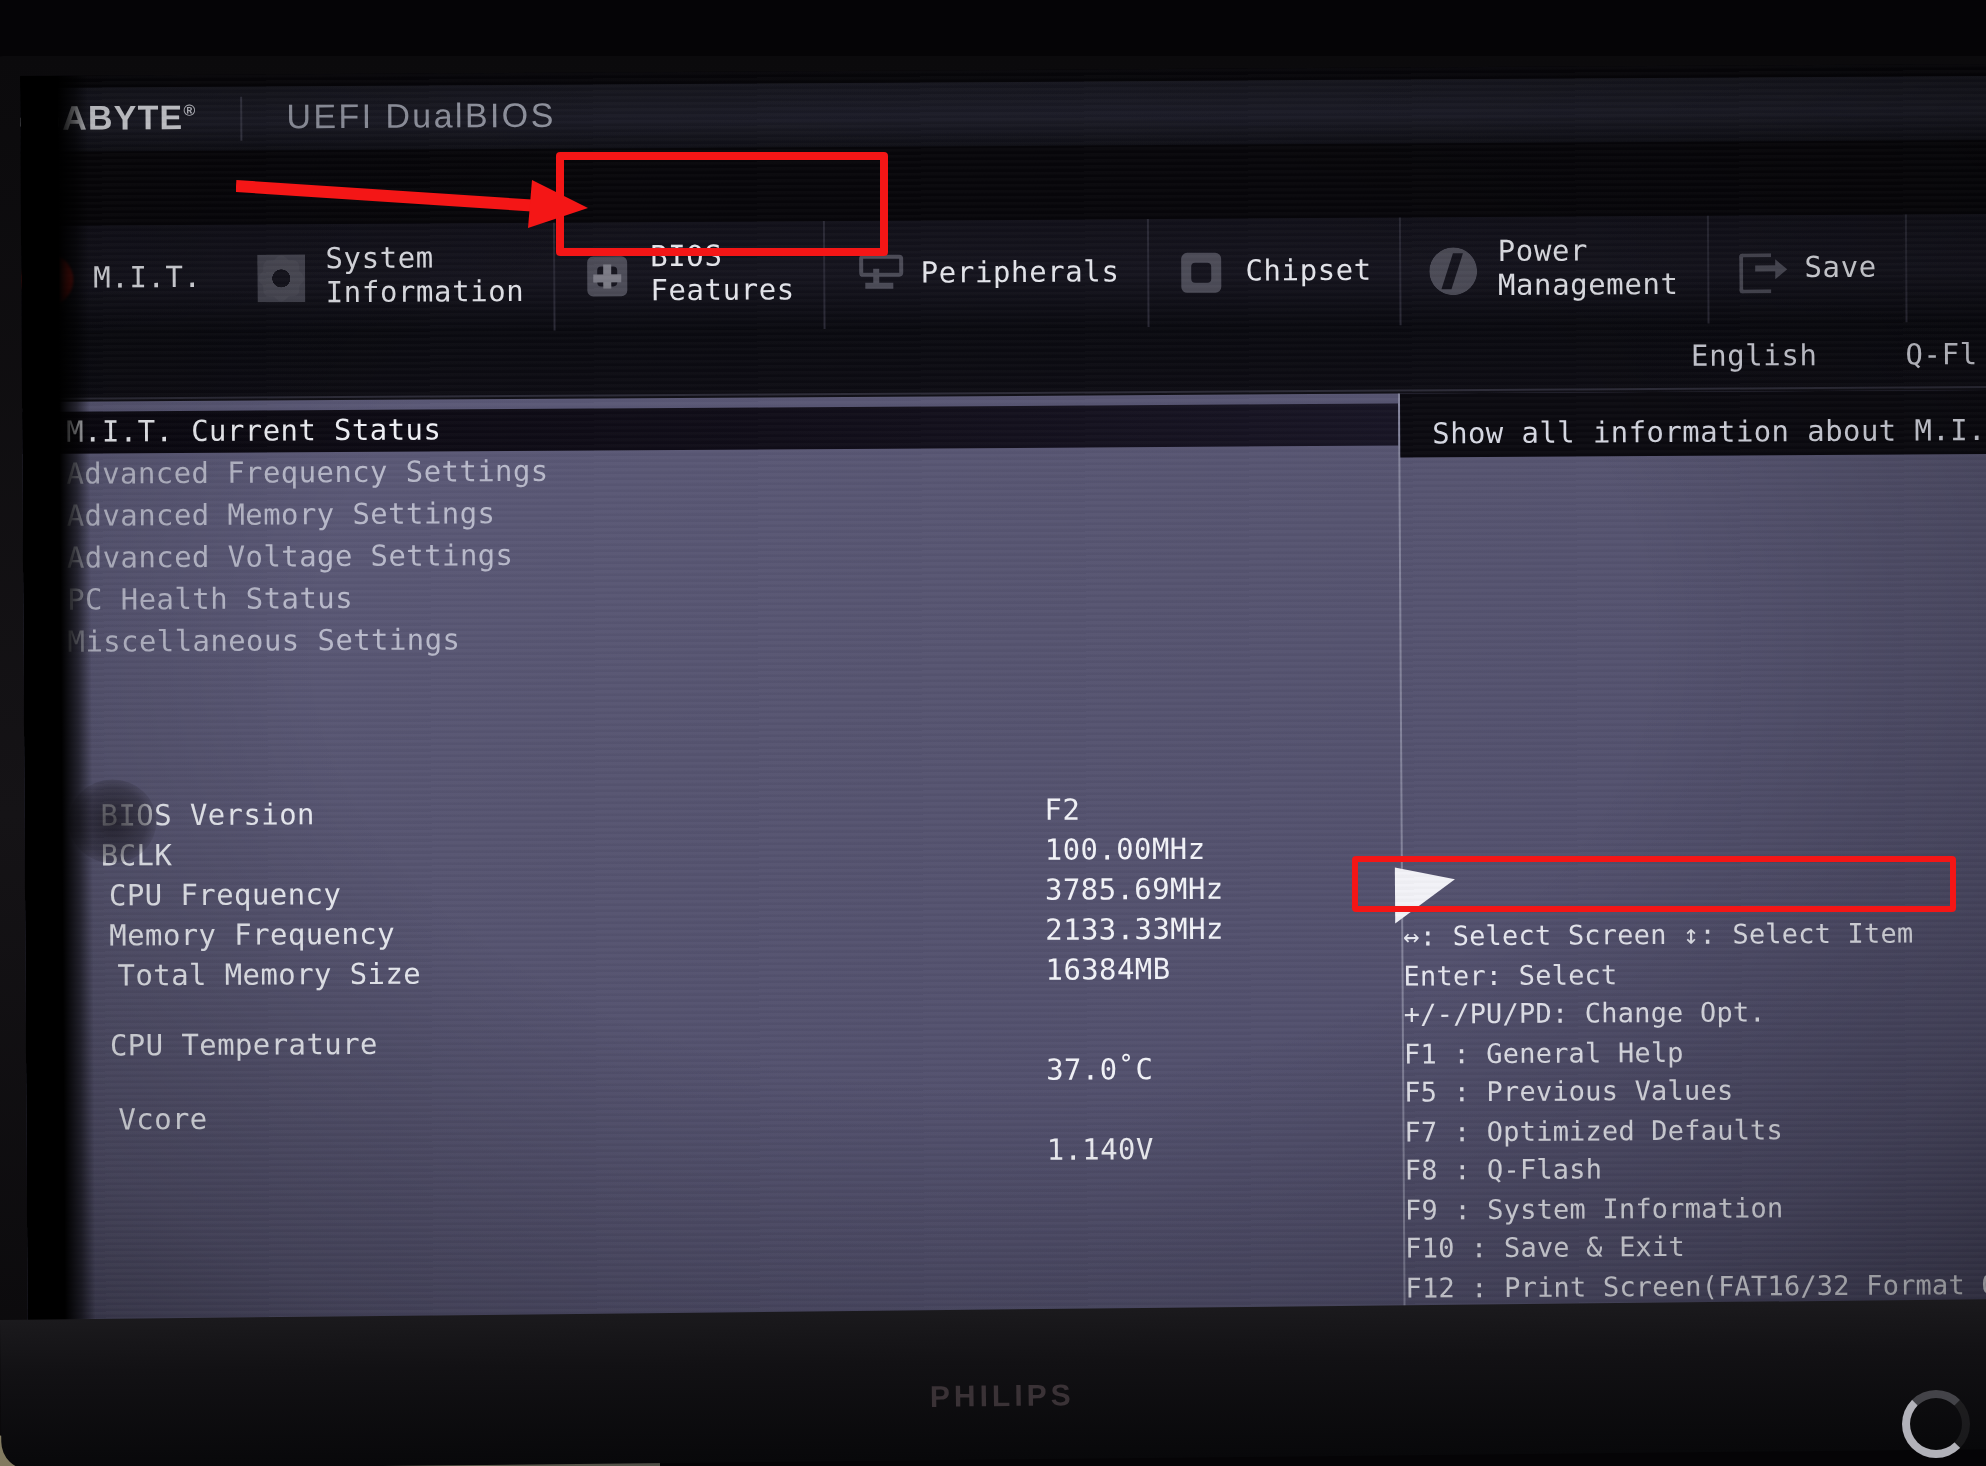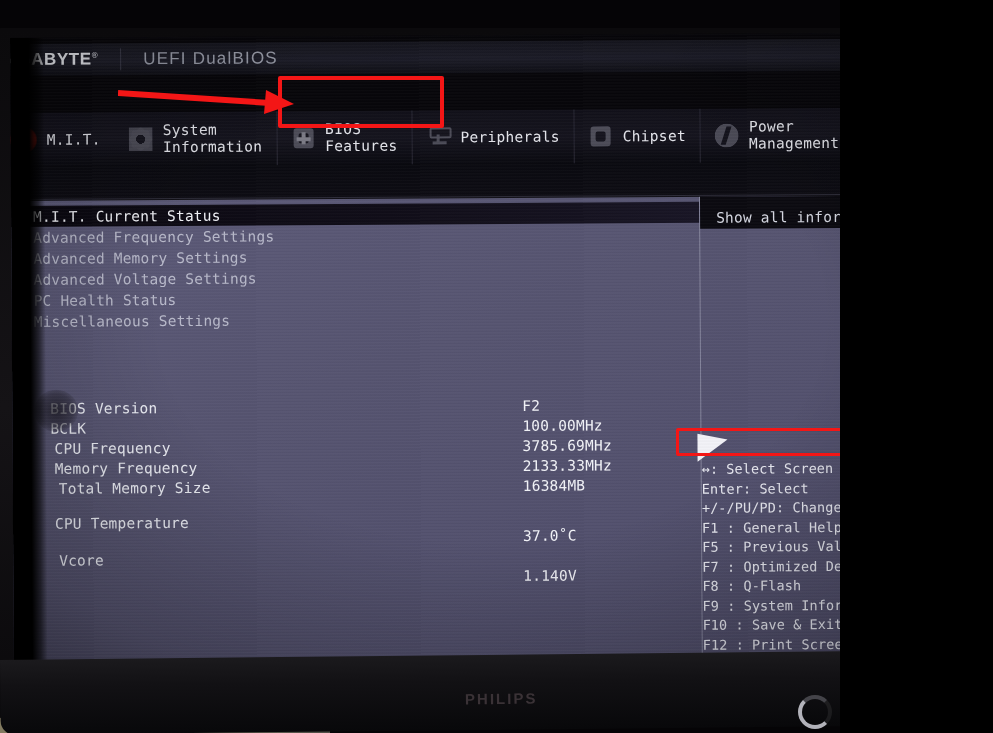--- a/index.html
+++ b/index.html
@@ -11,21 +11,21 @@
   body {
     width: 993px;
     height: 733px;
     overflow: hidden;
     font-family: "DejaVu Sans Mono", "Liberation Mono", monospace;
   }
 
   
   #photo {
     position: relative;
-    width: 840px;
+    width: 993px;
     height: 733px;
     background: #050406;
     overflow: hidden;
   }
 
   
   .desk {
     position: absolute;
     left: 0; bottom: 0;
     width: 330px; height: 95px;

